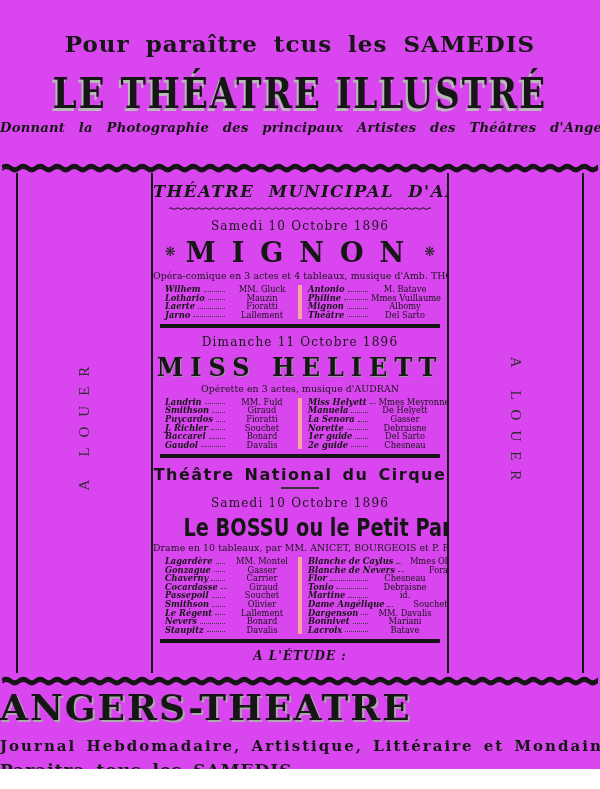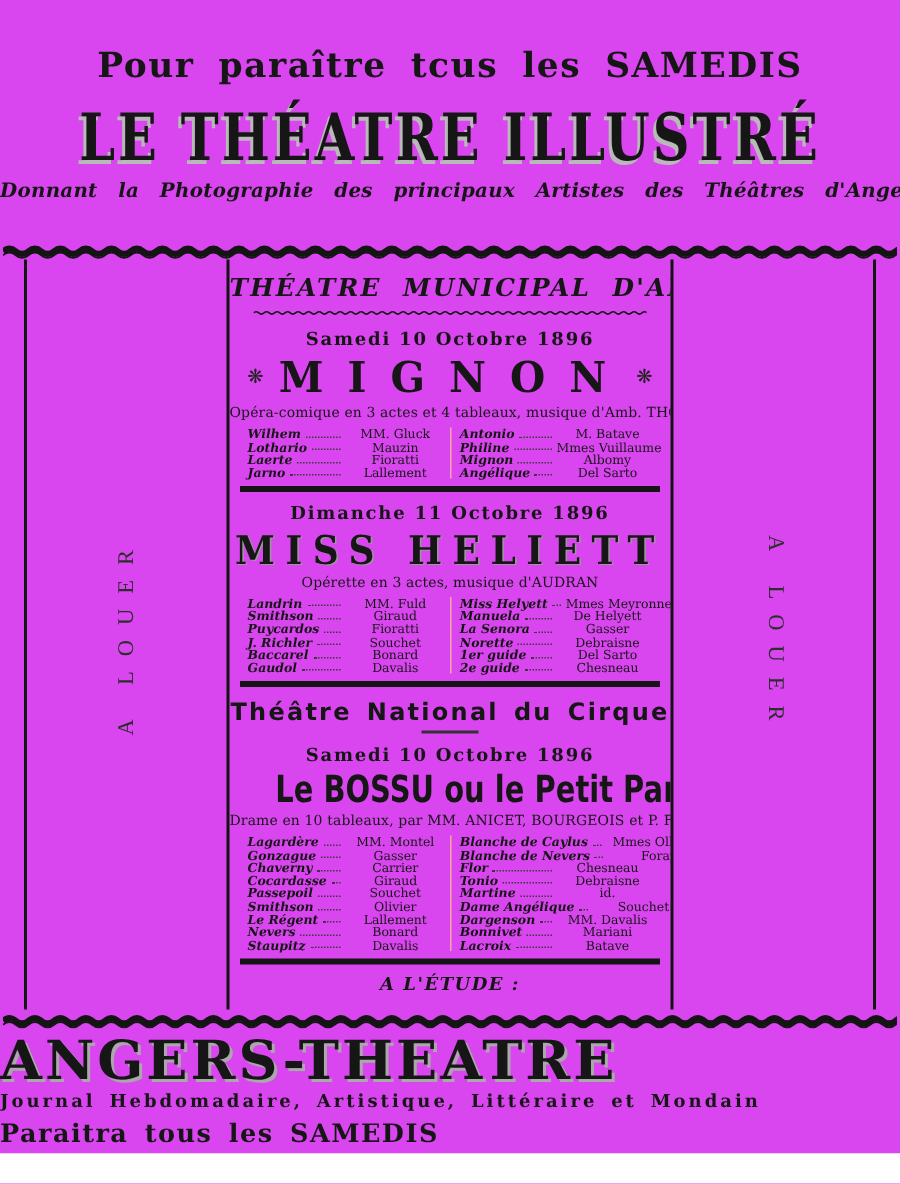--- a/index.html
+++ b/index.html
@@ -62,32 +62,32 @@
     padding-top:9px;
     text-align:center;
     overflow:hidden;
   }
   .venue1{
     font-size:16.5px;font-style:italic;letter-spacing:1.5px;word-spacing:7px;
     font-weight:600;white-space:nowrap;
   }
   .direction{margin-top:3px;font-size:10.5px;font-weight:700;letter-spacing:0.8px;}
   .thinwave{margin:5px auto 0 auto;}
-  .date-line{margin-top:7px;font-size:12px;font-weight:700;letter-spacing:1.2px;}
+  .date-line{margin-top:7px;font-size:12px;font-weight:400;letter-spacing:1.2px;}
   .mignon-row{margin-top:4px;white-space:nowrap;}
   .mignon-title{
     display:inline-block;font-size:27px;font-weight:900;
     letter-spacing:16px;margin:0 4px 0 10px;
     transform:scaleY(1.05);
   }
   .ornament{font-size:13px;vertical-align:6px;color:#222;}
   .show-desc{margin-top:2px;font-size:9.3px;letter-spacing:0.1px;white-space:nowrap;}
   .cast{display:flex;margin:4px 6px 0 6px;text-align:left;}
   .cast-col{flex:1;min-width:0;padding:0 2px 0 6px;}
-  .cast-col.right{border-left:1px solid #fca5a5;}
+  .cast-col.right{border-left:4px solid #fca5a5;}
   .cast-row{display:flex;align-items:flex-end;font-size:8.3px;line-height:8.6px;}
   .cast-row .role{font-style:italic;font-weight:700;white-space:nowrap;}
   .cast-row .dots{flex:1;border-bottom:1px dotted #3a3a3a;margin:0 3px 2px 3px;min-width:6px;}
   .cast-row .actor{width:68px;flex:none;text-align:center;white-space:nowrap;}
   .rule{height:3.5px;background:#141414;margin:5px 7px 0 7px;}
   .heliett-title{
     margin-top:3px;font-size:24px;font-weight:900;letter-spacing:7px;
     transform:scaleY(1.1);transform-origin:center;
     text-shadow:1px 1px 0 #9a9a9a;white-space:nowrap;
   }
@@ -109,21 +109,21 @@
   }
   .etude-label{margin-top:6px;font-size:12px;font-style:italic;font-weight:700;letter-spacing:1px;}
   
   .footer{text-align:left;margin-top:1px;}
   .footer-title{
     font-size:36px;font-weight:900;letter-spacing:2px;
     text-shadow:2px 2px 0 #a9a9a9;
     white-space:nowrap;line-height:40px;
   }
   .footer-line2{
-    margin-top:0;font-size:12px;font-weight:700;letter-spacing:2px;word-spacing:3px;
+    margin-top:10px;font-size:15px;font-weight:700;letter-spacing:2px;word-spacing:3px;
     white-space:nowrap;
   }
   .footer-line3{margin-top:5px;font-size:17px;font-weight:900;letter-spacing:1px;word-spacing:4px;}
 </style>
 </head>
 <body>
 
 <div class="page">
 
   <div class="masthead">
@@ -189,21 +189,21 @@
               <span class="role">Philine</span>
               <span class="dots"></span>
               <span class="actor">Mmes Vuillaume</span>
             </div>
             <div class="cast-row">
               <span class="role">Mignon</span>
               <span class="dots"></span>
               <span class="actor">Albomy</span>
             </div>
             <div class="cast-row">
-              <span class="role">Angélique</span>
+              <span class="role">Théâtre</span>
               <span class="dots"></span>
               <span class="actor">Del Sarto</span>
             </div>
           </div>
       </div>
 
       <div class="rule"></div>
 
       <div class="date-line">Dimanche 11 Octobre 1896</div>
       <div class="heliett-title">MISS HELIETT</div>

